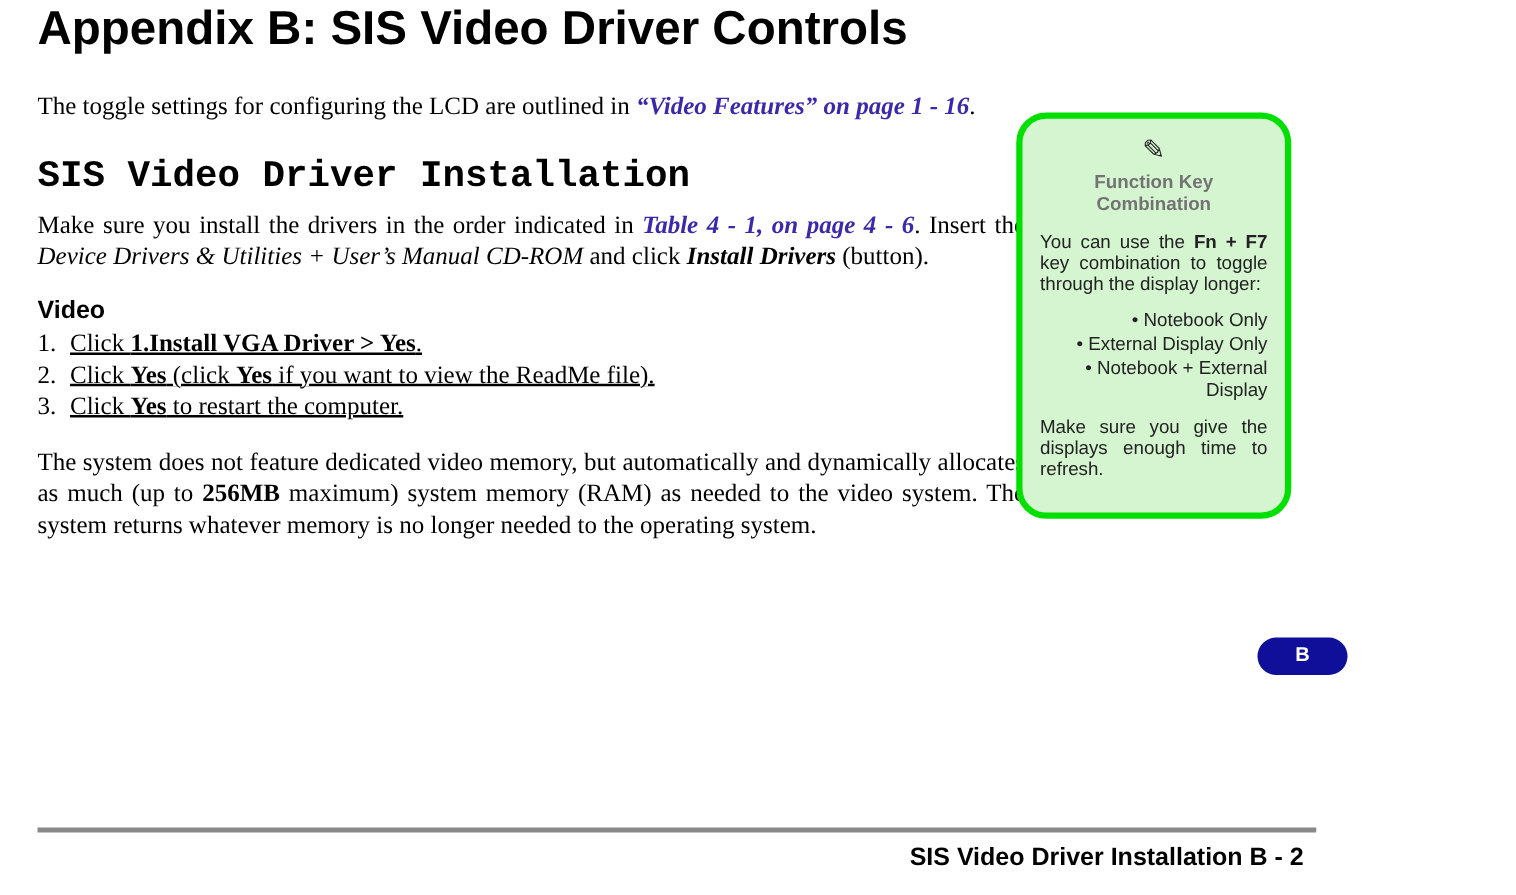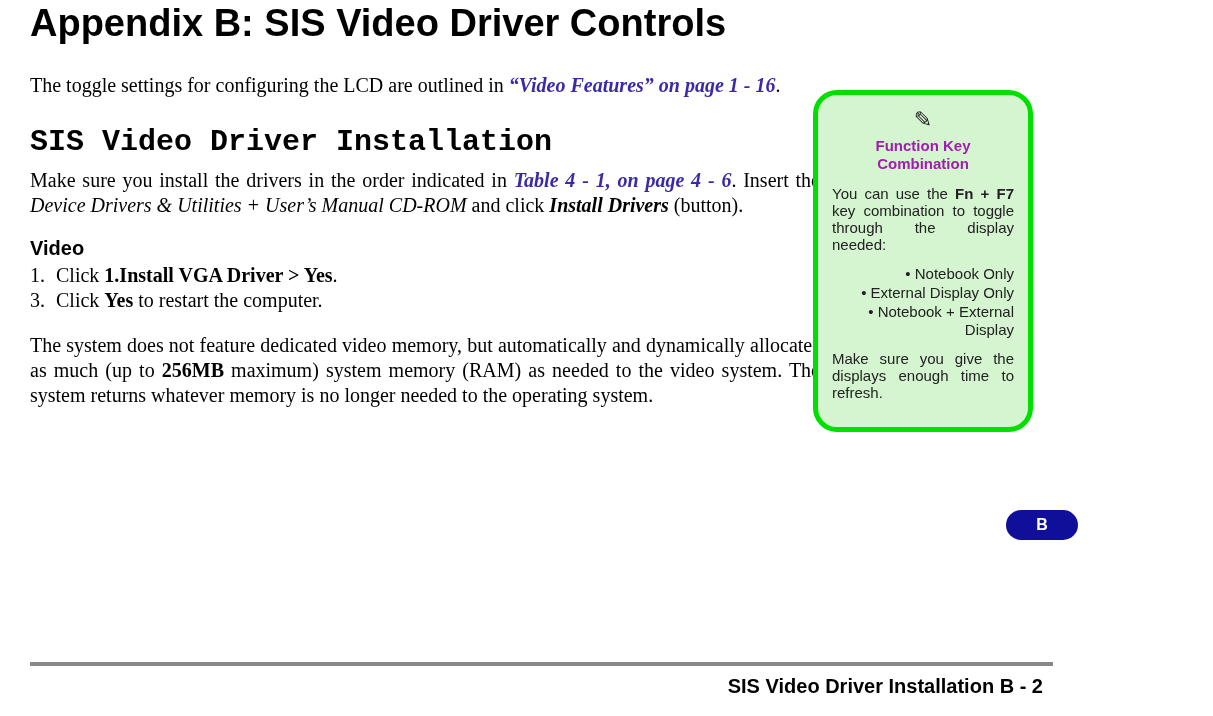--- a/index.html
+++ b/index.html
@@ -52,20 +52,21 @@
     margin-bottom: 2px;
   }
   ol.steps {
     list-style: none;
     margin-bottom: 20px;
   }
   ol.steps li {
     padding-left: 40px;
     text-indent: -40px;
     margin-bottom: 0px;
+    text-decoration: underline;
   }
   ol.steps li .num {
     display: inline-block;
     width: 26px;
     text-indent: 0;
   }
   .bold { font-weight: bold; }
   .italic { font-style: italic; }
 
   
@@ -82,21 +83,21 @@
     font-size: 15px;
     color: #222;
     text-align: justify;
   }
   .note .pen {
     text-align: center;
     font-size: 22px;
     margin-bottom: 4px;
   }
   .note .note-title {
-    color: #a21caf;
+    color: #737373;
     font-weight: bold;
     text-align: center;
     margin-bottom: 12px;
     line-height: 1.2;
   }
   .note p { margin-bottom: 12px; }
   .note ul {
     list-style: none;
     margin-bottom: 10px;
     text-align: right;
@@ -161,35 +162,38 @@
     <p class="para">
       <span>Make sure you install the drivers in the order indicated in </span><span class="xref">Table 4 - 1, on page 4 - 6</span><span>. Insert the </span><span class="italic">Device Drivers &amp; Utilities + User’s Manual CD-ROM</span><span> and click </span><span class="bold italic">Install Drivers</span><span> (button).</span>
     </p>
 
     <h3 class="subsection">Video</h3>
     <ol class="steps">
       <li>
         <span class="num">1.</span><span>Click </span><span class="bold">1.Install VGA Driver &gt; Yes</span><span>.</span>
       </li>
       <li>
+        <span class="num">2.</span><span>Click </span><span class="bold">Yes</span><span> (click </span><span class="bold">Yes</span><span> if you want to view the ReadMe file).</span>
+      </li>
+      <li>
         <span class="num">3.</span><span>Click </span><span class="bold">Yes</span><span> to restart the computer.</span>
       </li>
     </ol>
 
     <p class="para">
       <span>The system does not feature dedicated video memory, but automatically and dynamically allocates as much (up to </span><span class="bold">256MB</span><span> maximum) system memory (RAM) as needed to the video system. The system returns whatever memory is no longer needed to the operating system.</span>
     </p>
   </div>
 </div>
 
 <div class="note">
   <div class="pen">✎</div>
   <div class="note-title">Function Key Combination</div>
   <p>
-    <span>You can use the </span><span class="bold">Fn + F7</span><span> key combination to toggle through the display needed:</span>
+    <span>You can use the </span><span class="bold">Fn + F7</span><span> key combination to toggle through the display longer:</span>
   </p>
   <ul>
     <li>Notebook Only</li>
     <li>External Display Only</li>
     <li>Notebook + External Display</li>
   </ul>
   <p>Make sure you give the displays enough time to refresh.</p>
 </div>
 
 <div class="tab-b">B</div>

